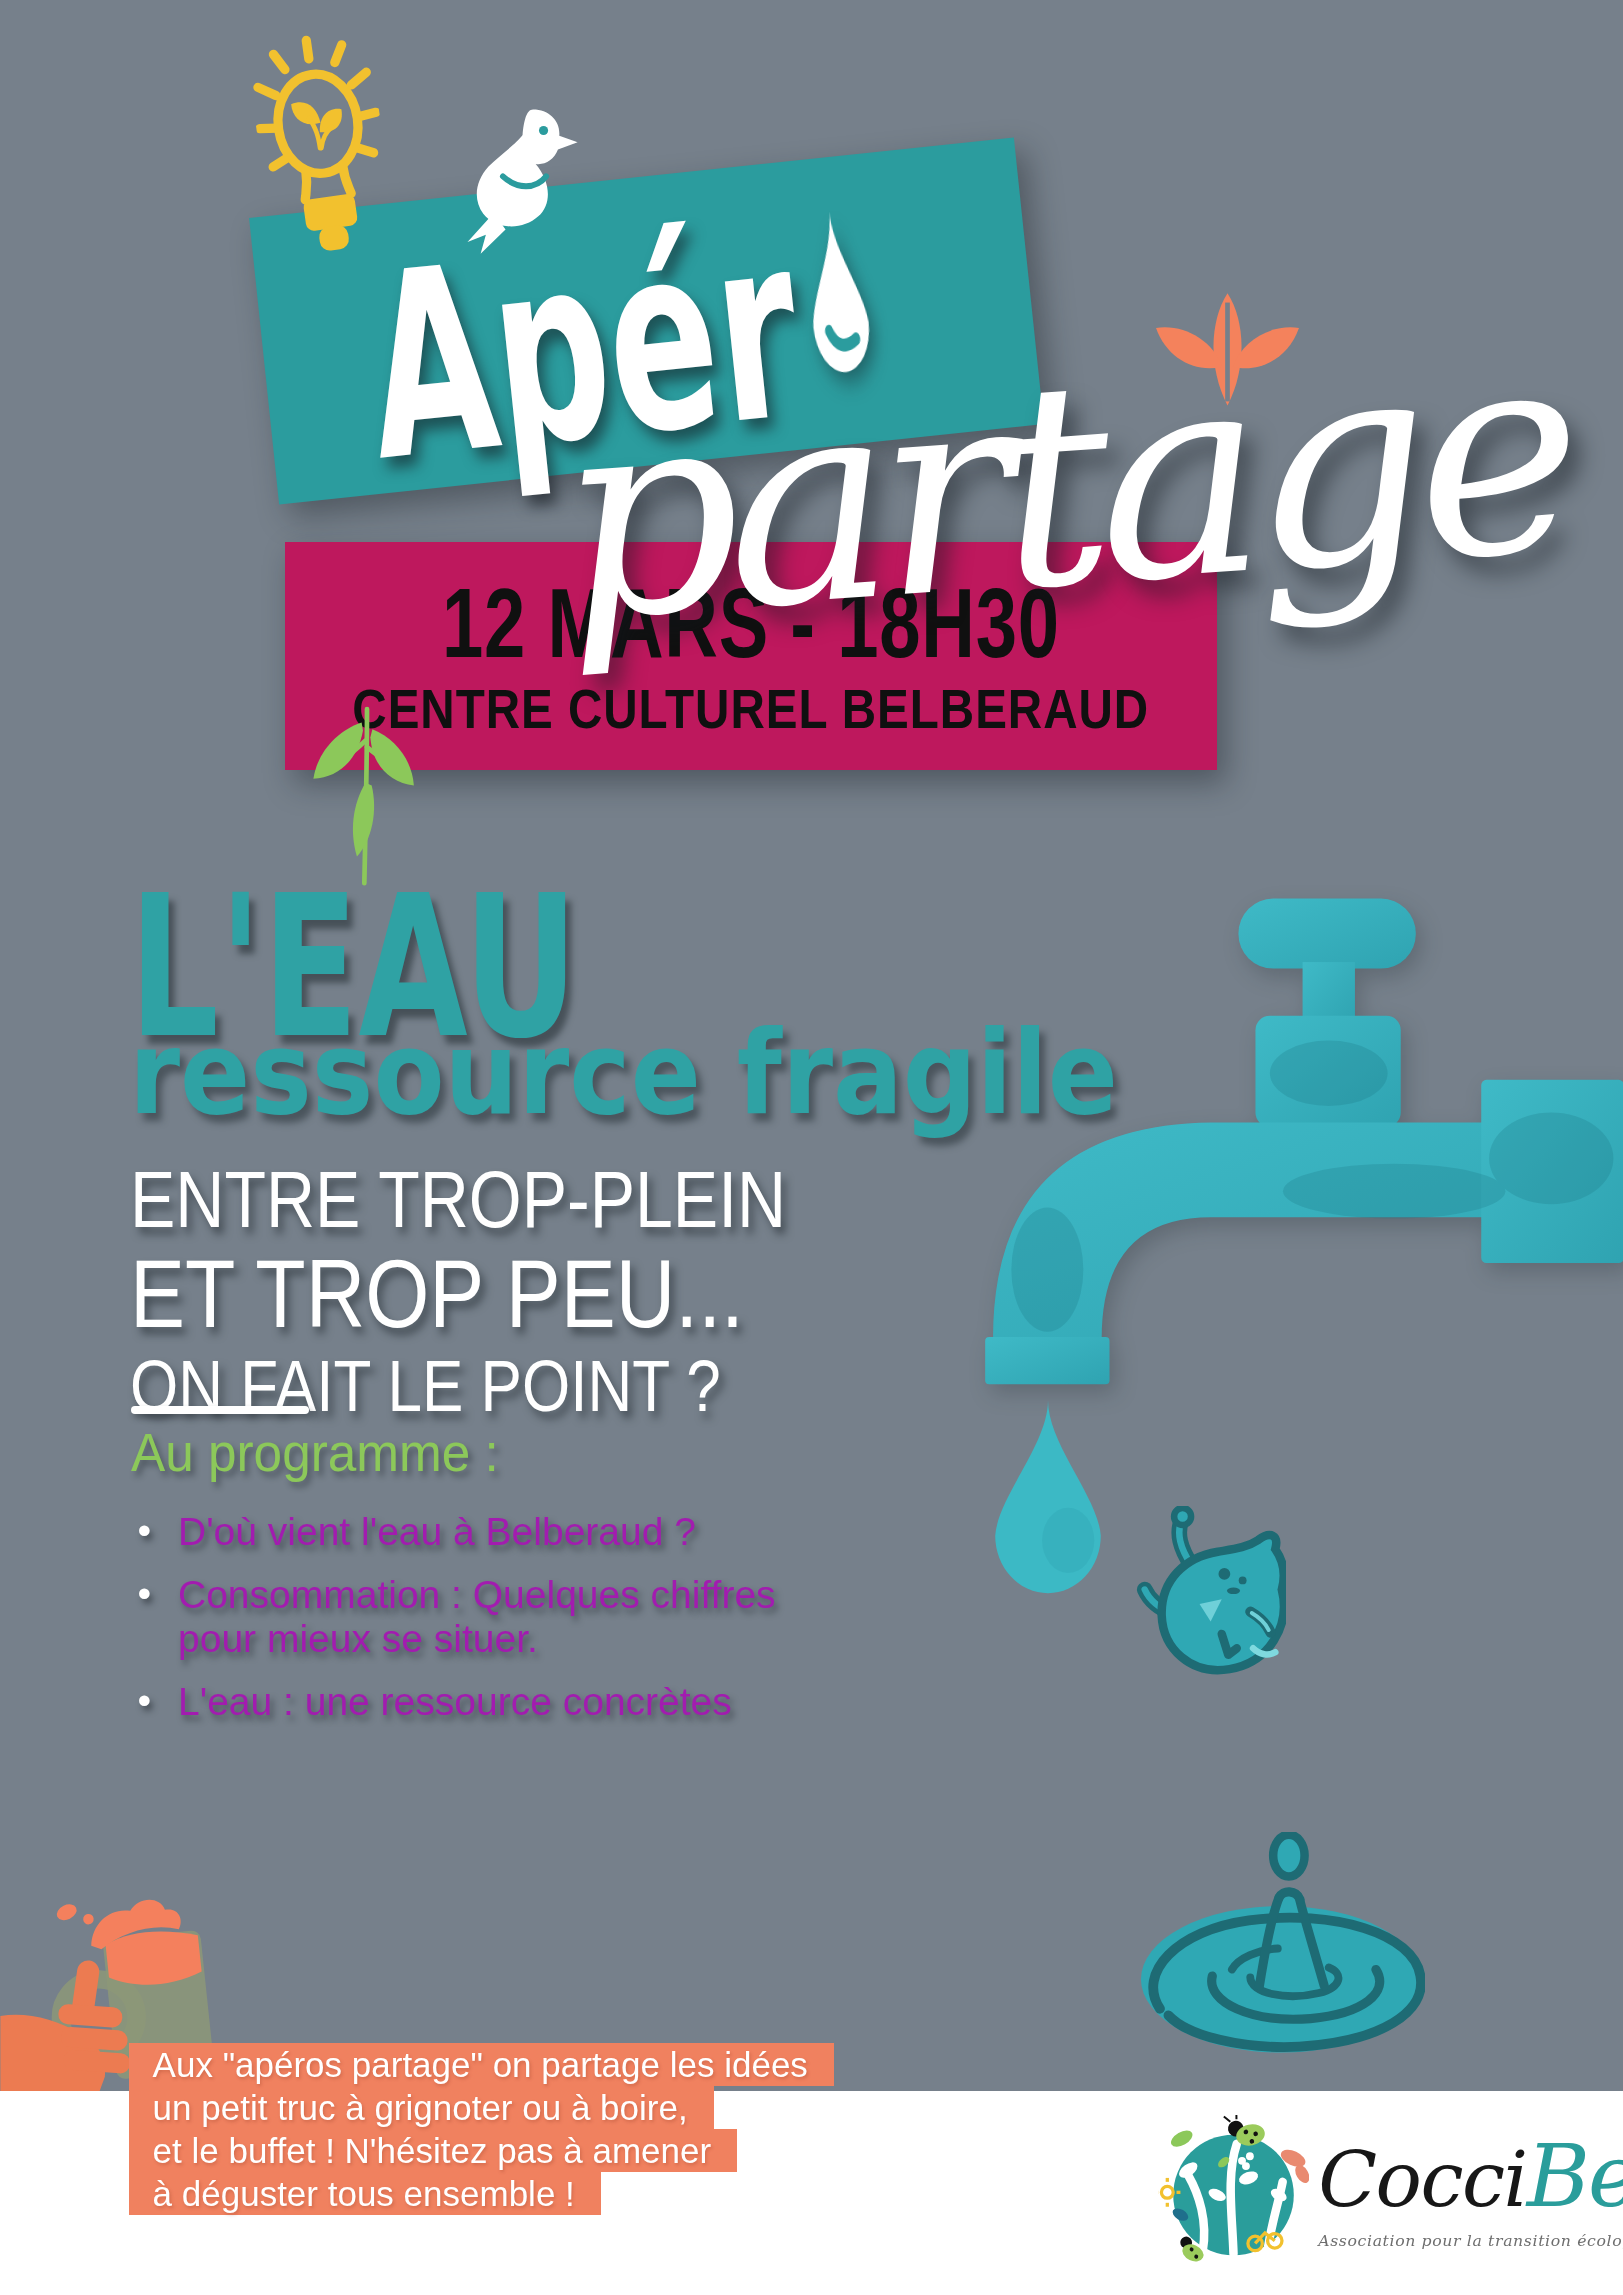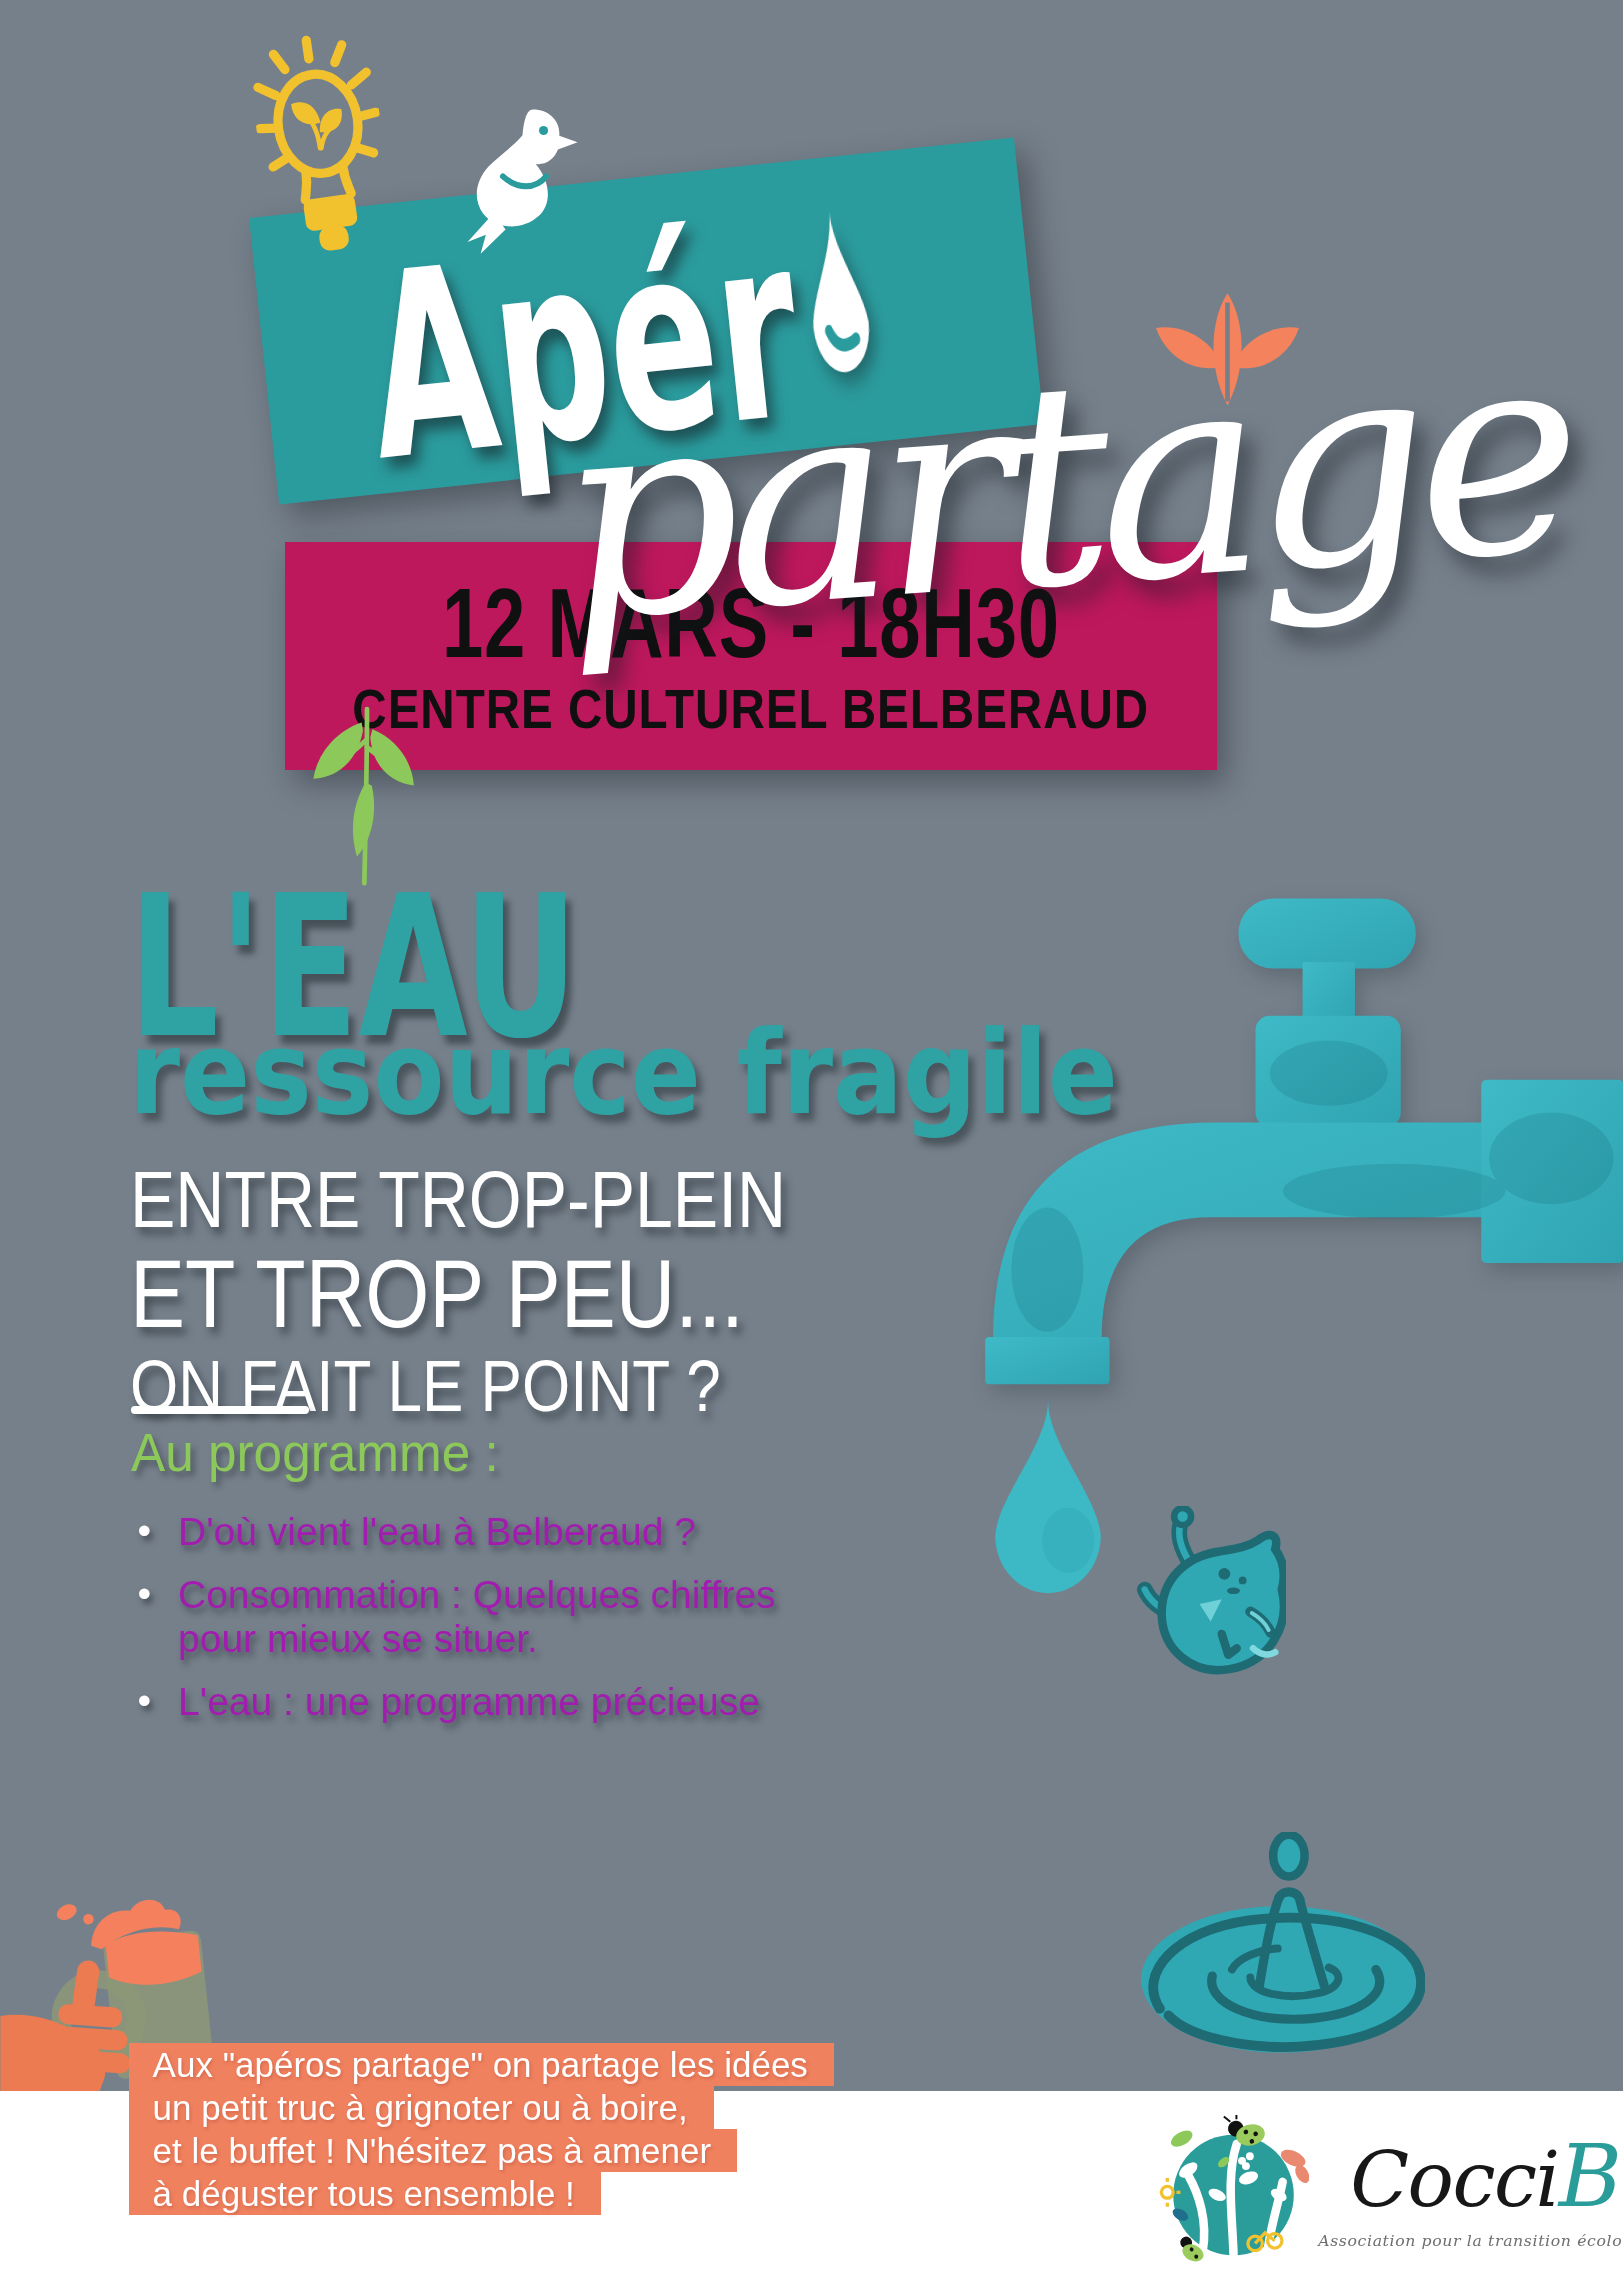--- a/index.html
+++ b/index.html
@@ -80,21 +80,21 @@
   .hand-mug{left:0;top:1882px;width:228px;height:209px;z-index:2;}
 
   .note{left:129px;top:2043px;z-index:3;}
   .note-line{display:table;background:var(--orange);color:#fff;font-size:35px;line-height:43px;
     padding:0 26px 0 23.6px;white-space:nowrap;text-shadow:1.3px 2px 3.3px rgba(120,40,20,.25);}
 
   .logo{left:1158px;top:2115px;width:458px;height:173px;z-index:2;display:flex;align-items:flex-start;}
   .logo-emblem{width:151px;height:154px;flex:0 0 auto;}
   .logo-textcol{margin-left:9.2px;margin-top:18.3px;}
   .logo-name{font-family:"DejaVu Serif",serif;font-style:italic;line-height:1;white-space:nowrap;}
-  .logo-name .cocci{font-size:77px;color:#171717;letter-spacing:-.02em;margin-left:32px;}
+  .logo-name .cocci{font-size:77px;color:#171717;letter-spacing:-.02em;}
   .logo-name .bel{font-size:86px;color:var(--logo-teal);letter-spacing:-.02em;}
   .logo-tagline{margin-top:11.8px;font-family:"DejaVu Serif",serif;font-style:italic;
     font-size:15.7px;color:var(--tagline-gray);letter-spacing:.04em;white-space:nowrap;}
 </style>
 </head>
 <body>
 
 <div class="abs gray-bg"></div>
 <div class="abs white-strip"></div>
 
@@ -175,21 +175,21 @@
 <div class="abs q2">ET TROP PEU...</div>
 <div class="abs q3">ON FAIT LE POINT ?</div>
 
 <div class="abs rule"></div>
 
 <div class="abs prog-heading">Au programme :</div>
 <ul class="abs prog-list">
   <li>D'où vient l'eau à Belberaud ?</li>
   <li>Consommation : Quelques chiffres
 pour mieux se situer.</li>
-  <li>L'eau : une programme précieuse</li>
+  <li>L'eau : une ressource concrètes</li>
 </ul>
 
 <svg class="abs icon-svg faucet" viewBox="0 0 1051 790">
   <defs>
     <linearGradient id="fg" x1="0" y1="0" x2="1" y2="1">
       <stop offset="0" stop-color="#3FBAC7"></stop>
         <stop offset="1" stop-color="#2FA3B1"></stop>
     </linearGradient>
   </defs>
   <g fill="url(#fg)">

